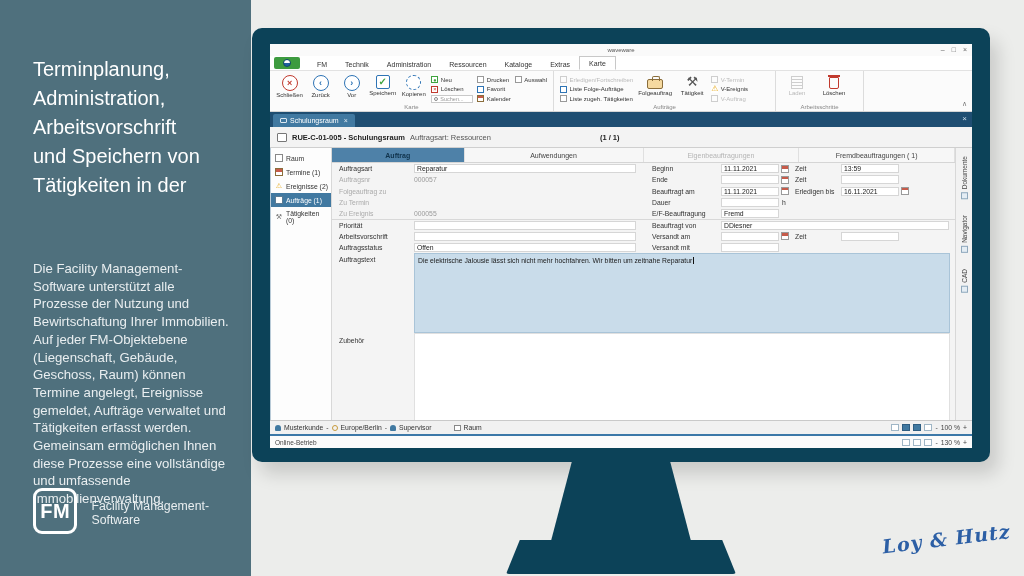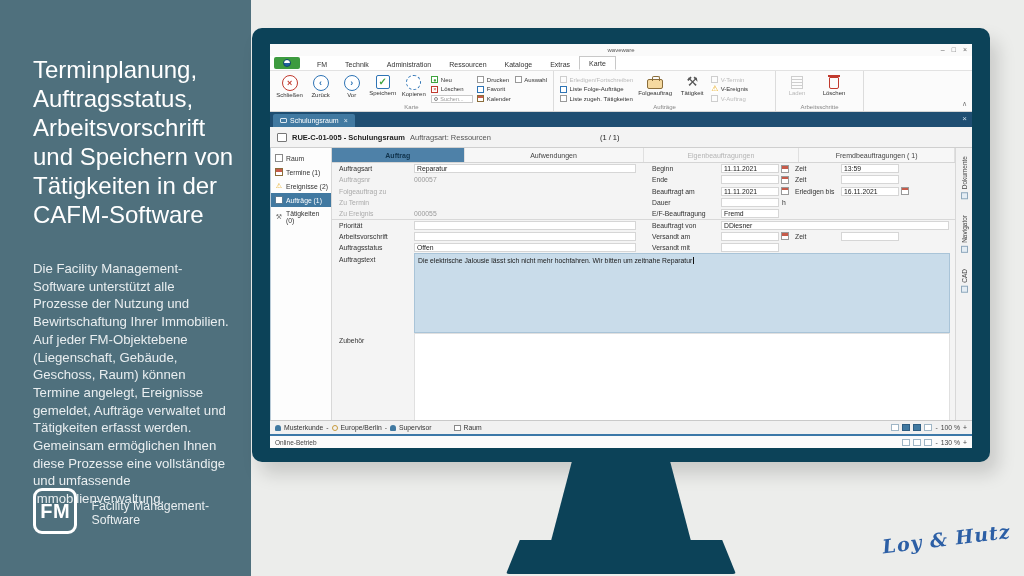--- a/index.html
+++ b/index.html
@@ -2,21 +2,21 @@
 <html><head>
 <meta charset="utf-8">
 <style>
   * { box-sizing: border-box; margin: 0; padding: 0; }
   html,body { width:1024px; height:576px; }
   .canvas { position:relative; width:1024px; height:576px; background:#ECEDEB;
             font-family:"Liberation Sans", sans-serif; overflow:hidden; }
 
   
   .left-panel { position:absolute; left:0; top:0; width:251px; height:576px; background:#4F707D; }
-  .heading { position:absolute; left:33px; top:55px; color:#FFFFFF; font-size:24px; line-height:29px; font-weight:500; }
+  .heading { position:absolute; left:33px; top:55px; color:#FFFFFF; font-size:20px; line-height:29px; font-weight:500; }
   .body-text { position:absolute; left:33px; top:260px; width:200px; color:#E9EEF0; font-size:13.2px; line-height:17.7px; }
   .logo-row { position:absolute; left:33px; top:488px; display:flex; align-items:center; gap:14px; }
   .logo-badge { width:46px; height:46px; border:3px solid #fff; border-radius:9px; display:flex; align-items:center; justify-content:center;
                 color:#fff; font-size:20px; font-weight:bold; letter-spacing:.5px; }
   .logo-title { color:#fff; font-weight:bold; font-size:15px; letter-spacing:.3px; }
   .logo-sub { color:#E9EEF0; font-size:12.3px; margin-top:3px; }
 
   
   .monitor { position:absolute; left:252px; top:28px; width:738px; height:434px; background:#0C4258; border-radius:10px;
              box-shadow:8px 12px 18px rgba(0,0,0,0.15); }
@@ -90,21 +90,21 @@
   .folder { width:7px; height:5px; border:1px solid #DCE8F1; border-radius:1px; position:relative; }
   .doc-close { font-size:7px; color:#DCE8F1; margin-left:2px; }
   .docbar-close { position:absolute; right:5px; top:2px; color:#CFE0EC; font-size:8px; }
 
   
   .recheader { height:21px; background:#F3F3F3; border-bottom:1px solid #CFCFCF; display:flex; align-items:center;
                padding:0 7px; font-size:7.5px; color:#222; position:relative; flex:0 0 auto; }
   .room-ic { width:10px; height:9px; border:1.2px solid #777; border-radius:1px; margin-right:5px; background:#fff; }
   .rec-title { font-weight:bold; margin-right:5px; }
   .rec-sub { color:#555; }
-  .rec-counter { position:absolute; left:47%; font-weight:normal; }
+  .rec-counter { position:absolute; left:47%; font-weight:bold; }
 
   
   .content { flex:1 1 auto; display:flex; min-height:0; border-left:1px solid #B9CBD8; }
   .sidebar { width:61px; background:#FDFDFD; border-right:1px solid #D8D8D8; padding-top:3px; flex:0 0 auto; }
   .side-item { display:flex; align-items:center; gap:3px; font-size:6.8px; color:#333; padding:3px 2px 3px 4px; }
   .side-item.active { background:#4179A1; color:#fff; }
   .si { width:8px; height:8px; flex:0 0 auto; display:inline-flex; align-items:center; justify-content:center; font-size:7px; }
   .si.box { border:1px solid #888; background:#fff; }
   .si.cal { border:1px solid #8A6D3B; background:linear-gradient(180deg,#C75B4A 0 2.5px,#fff 2.5px); }
   .si.warn { color:#E6A817; }
@@ -167,25 +167,24 @@
   .vico.sel { background:#4179A1; border-color:#2F5E82; }
 </style>
 </head>
 <body>
 
 <div class="canvas">
 
   <div class="left-panel">
     <div class="heading">
       <div>Terminplanung,</div>
-      <div>Auftragsstatus,</div>
+      <div>Administration,</div>
       <div>Arbeitsvorschrift</div>
       <div>und Speichern von</div>
       <div>Tätigkeiten in der</div>
-      <div>CAFM-Software</div>
     </div>
     <div class="body-text">Die Facility Management-Software unterstützt alle Prozesse der Nutzung und Bewirtschaftung Ihrer Immobilien. Auf jeder FM-Objektebene (Liegenschaft, Gebäude, Geschoss, Raum) können Termine angelegt, Ereignisse gemeldet, Aufträge verwaltet und Tätigkeiten erfasst werden. Gemeinsam ermöglichen Ihnen diese Prozesse eine vollständige und umfassende Immobilienverwaltung.</div>
     <div class="logo-row">
       <div class="logo-badge">FM</div>
       <div>
         <div class="logo-sub">Facility Management-Software</div>
       </div>
     </div>
   </div>
 

